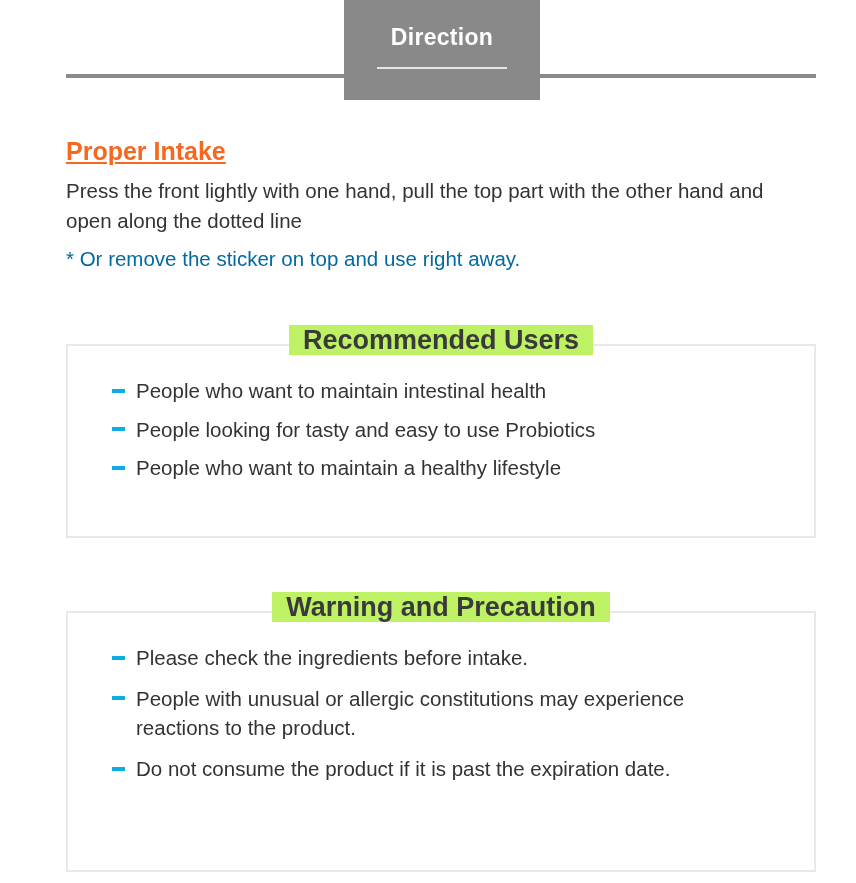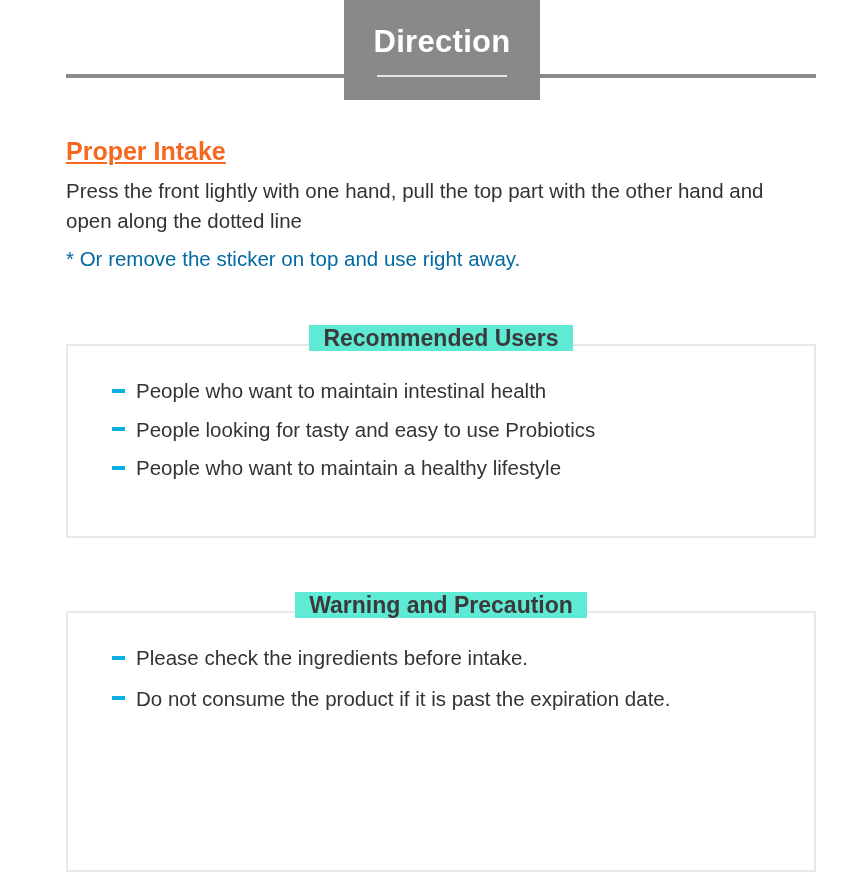--- a/index.html
+++ b/index.html
@@ -42,21 +42,21 @@
     height: 100px;
     background: #898989;
     display: flex;
     flex-direction: column;
     align-items: center;
     justify-content: flex-start;
     box-sizing: border-box;
   }
   .header-title {
     color: #ffffff;
-    font-size: 31px;
+    font-size: 23px;
     font-weight: bold;
     letter-spacing: 0.3px;
     line-height: 1;
     margin-top: 26px;
   }
   .header-underline {
     width: 130px;
     height: 2px;
     background: #e6e6e6;
     margin-top: 18px;
@@ -101,23 +101,23 @@
   }
   .panel-legend {
     position: absolute;
     top: -20px;
     left: 0;
     right: 0;
     text-align: center;
     pointer-events: none;
   }
   .panel-legend span {
-    background: #5eead4;
+    background: #bef264;
     padding: 0 14px;
-    font-size: 23px;
+    font-size: 27px;
     font-weight: bold;
     color: #3a3a3a;
     line-height: 1.1;
   }
   .panel-body {
     padding: 30px 16px 26px 0;
   }
 
   #panel-recommended { top: 344px; height: 194px; }
   #panel-warning     { top: 611px; height: 261px; }
@@ -192,19 +192,23 @@
       <span>Warning and Precaution</span>
     </div>
     <div class="panel-body">
       <ul class="bullet-list">
         <li class="bullet-item">
           <span class="bullet-dash"></span>
           <span>Please check the ingredients before intake.</span>
         </li>
         <li class="bullet-item">
           <span class="bullet-dash"></span>
+          <span>People with unusual or allergic constitutions may experience reactions to the product.</span>
+        </li>
+        <li class="bullet-item">
+          <span class="bullet-dash"></span>
           <span>Do not consume the product if it is past the expiration date.</span>
         </li>
       </ul>
     </div>
   </div>
 
 </div>
 
 </body></html>

